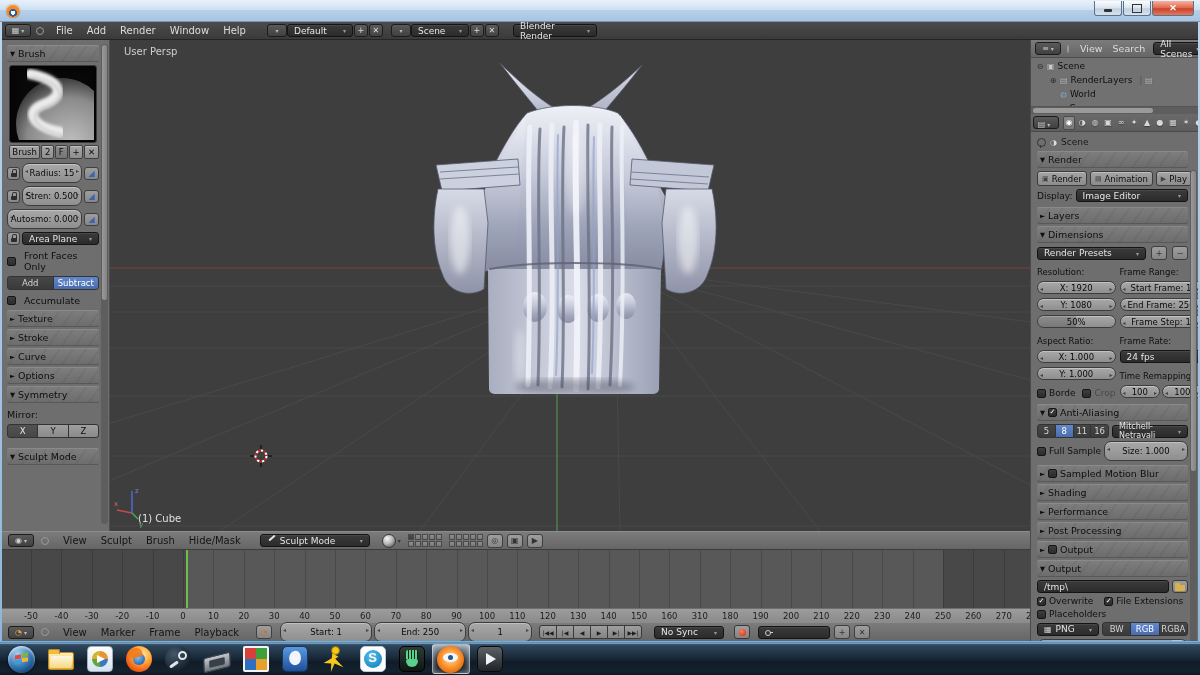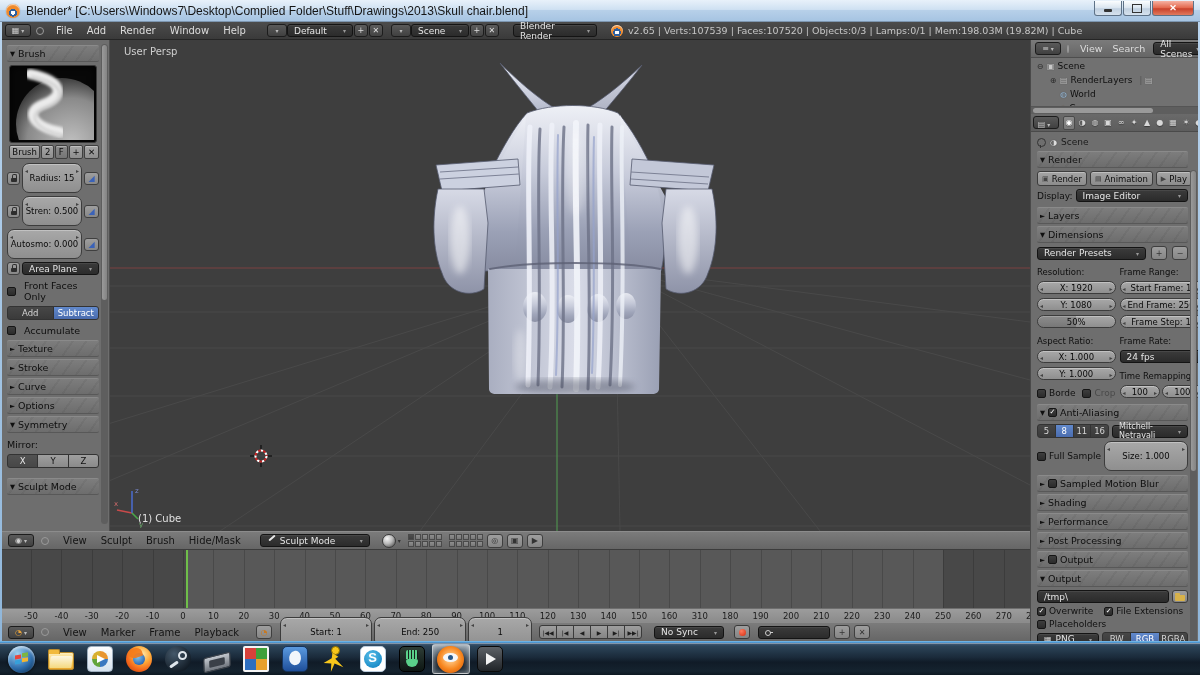--- a/index.html
+++ b/index.html
@@ -69,21 +69,21 @@
   .lbtn{height:14px;box-sizing:border-box;background:linear-gradient(#a6a6a6,#8e8e8e);border:1px solid #3f3f3f;
     color:#0b0b0b;font-size:8.5px;display:flex;align-items:center;justify-content:center;border-radius:2px;
     box-shadow:inset 0 1px 0 rgba(255,255,255,.3);}
   .srow{display:flex;align-items:center;gap:2px;margin-top:3px;}
   .lockbtn{width:13px;height:13px;box-sizing:border-box;border:1px solid #3f3f3f;border-radius:3px;
     background:linear-gradient(#9e9e9e,#878787);position:relative;flex:0 0 auto;}
   .lockbtn::before{content:'';position:absolute;left:3px;top:5px;width:6px;height:4px;background:#2d2d2d;border-radius:1px;}
   .lockbtn::after{content:'';position:absolute;left:4px;top:1px;width:3px;height:4px;border:1px solid #2d2d2d;border-bottom:none;border-radius:2px 2px 0 0;}
   .pressbtn{width:15px;height:13px;box-sizing:border-box;border:1px solid #3f3f3f;border-radius:3px;
     background:linear-gradient(#9e9e9e,#878787);color:#3a62b8;font-size:8px;display:flex;align-items:center;justify-content:center;flex:0 0 auto;}
-  .pill{height:30px;box-sizing:border-box;background:linear-gradient(#a8a8a8,#8f8f8f);border:1px solid #3c3c3c;
+  .pill{height:20px;box-sizing:border-box;background:linear-gradient(#a8a8a8,#8f8f8f);border:1px solid #3c3c3c;
     border-radius:7px;font-size:8.5px;color:#0a0a0a;display:flex;align-items:center;justify-content:center;
     position:relative;padding:0 7px;box-shadow:inset 0 1px 0 rgba(255,255,255,.3);overflow:hidden;white-space:nowrap;}
   .pill .ar{position:absolute;font-size:6px;color:#444;top:3px;}
   .pill .ar.l{left:2px;}.pill .ar.r{right:2px;}
   .pill .fill{position:absolute;left:0;top:0;bottom:0;background:rgba(0,0,0,.16);}
   .pill span{position:relative;}
   .chkrow{display:flex;align-items:center;gap:8px;margin-top:5px;color:#0e0e0e;}
   .chk{width:9px;height:9px;box-sizing:border-box;background:linear-gradient(#3e3e3e,#2b2b2b);
     border:1px solid #151515;border-radius:2px;display:inline-flex;align-items:center;justify-content:center;
     color:#fff;font-size:7px;line-height:1;flex:0 0 auto;}
@@ -275,21 +275,20 @@
   .gap4{width:4px;flex:0 0 auto;}.gap8{width:8px;flex:0 0 auto;}.gap14{width:14px;flex:0 0 auto;}
   .flex1{flex:1;}
 </style>
 </head>
 <body>
 
 <div class="screen">
 
   <div class="titlebar">
     <div class="blogo"></div>
-    <span class="title-text">Blender* [C:\Users\Windows7\Desktop\Complied Folder\Stuff\Drawings\2013\Skull chair.blend]</span>
     <div class="win-btns">
       <div class="wb">
           <div class="mini"></div>
         </div>
       <div class="wb">
           <div class="maxi"></div>
         </div>
       <div class="wb close">✕</div>
     </div>
   </div>
@@ -317,24 +316,20 @@
     <div class="ddark" style="width:58px;">
       <span>Scene</span>
         <span class="dda">▾</span>
     </div>
     <div class="sqbtn">+</div>
     <div class="sqbtn">✕</div>
     <div class="gap14"></div>
     <div class="ddark" style="width:84px;">
       <span>Blender Render</span>
         <span class="dda">▾</span>
-    </div>
-    <div class="stats">
-      <div class="blogo sm"></div>
-      <span>v2.65 | Verts:107539 | Faces:107520 | Objects:0/3 | Lamps:0/1 | Mem:198.03M (19.82M) | Cube</span>
     </div>
   </div>
 
   <div class="winedge" style="left:0;"></div>
   <div class="winedge" style="left:1198px;"></div>
 
   <div class="toolshelf">
     <div class="sect">
       <span class="tri">▼</span>
       <span>Brush</span>

